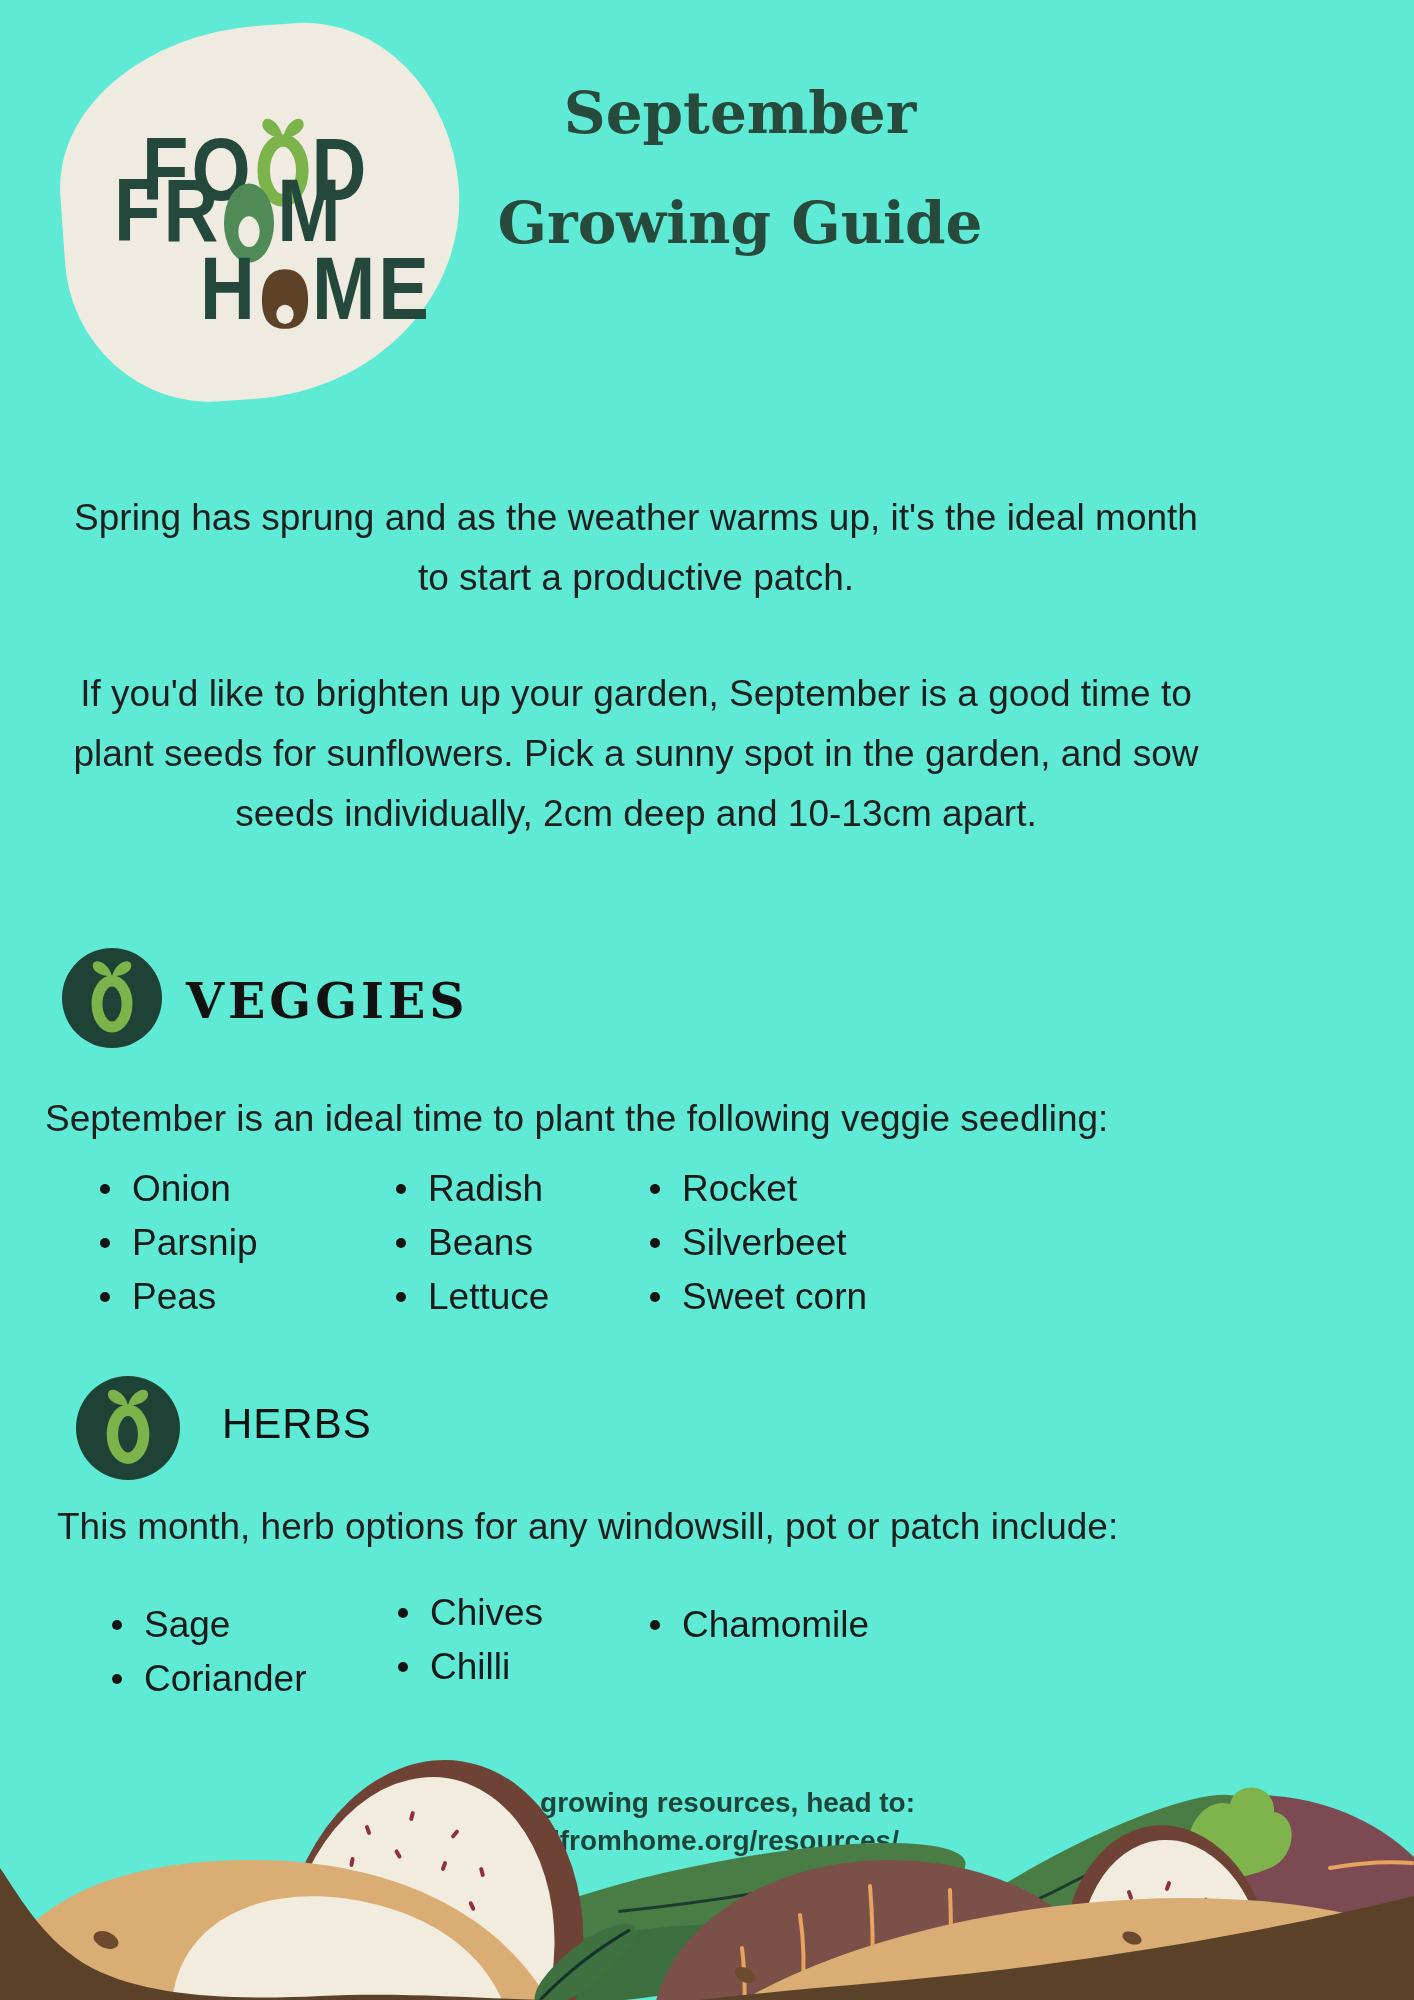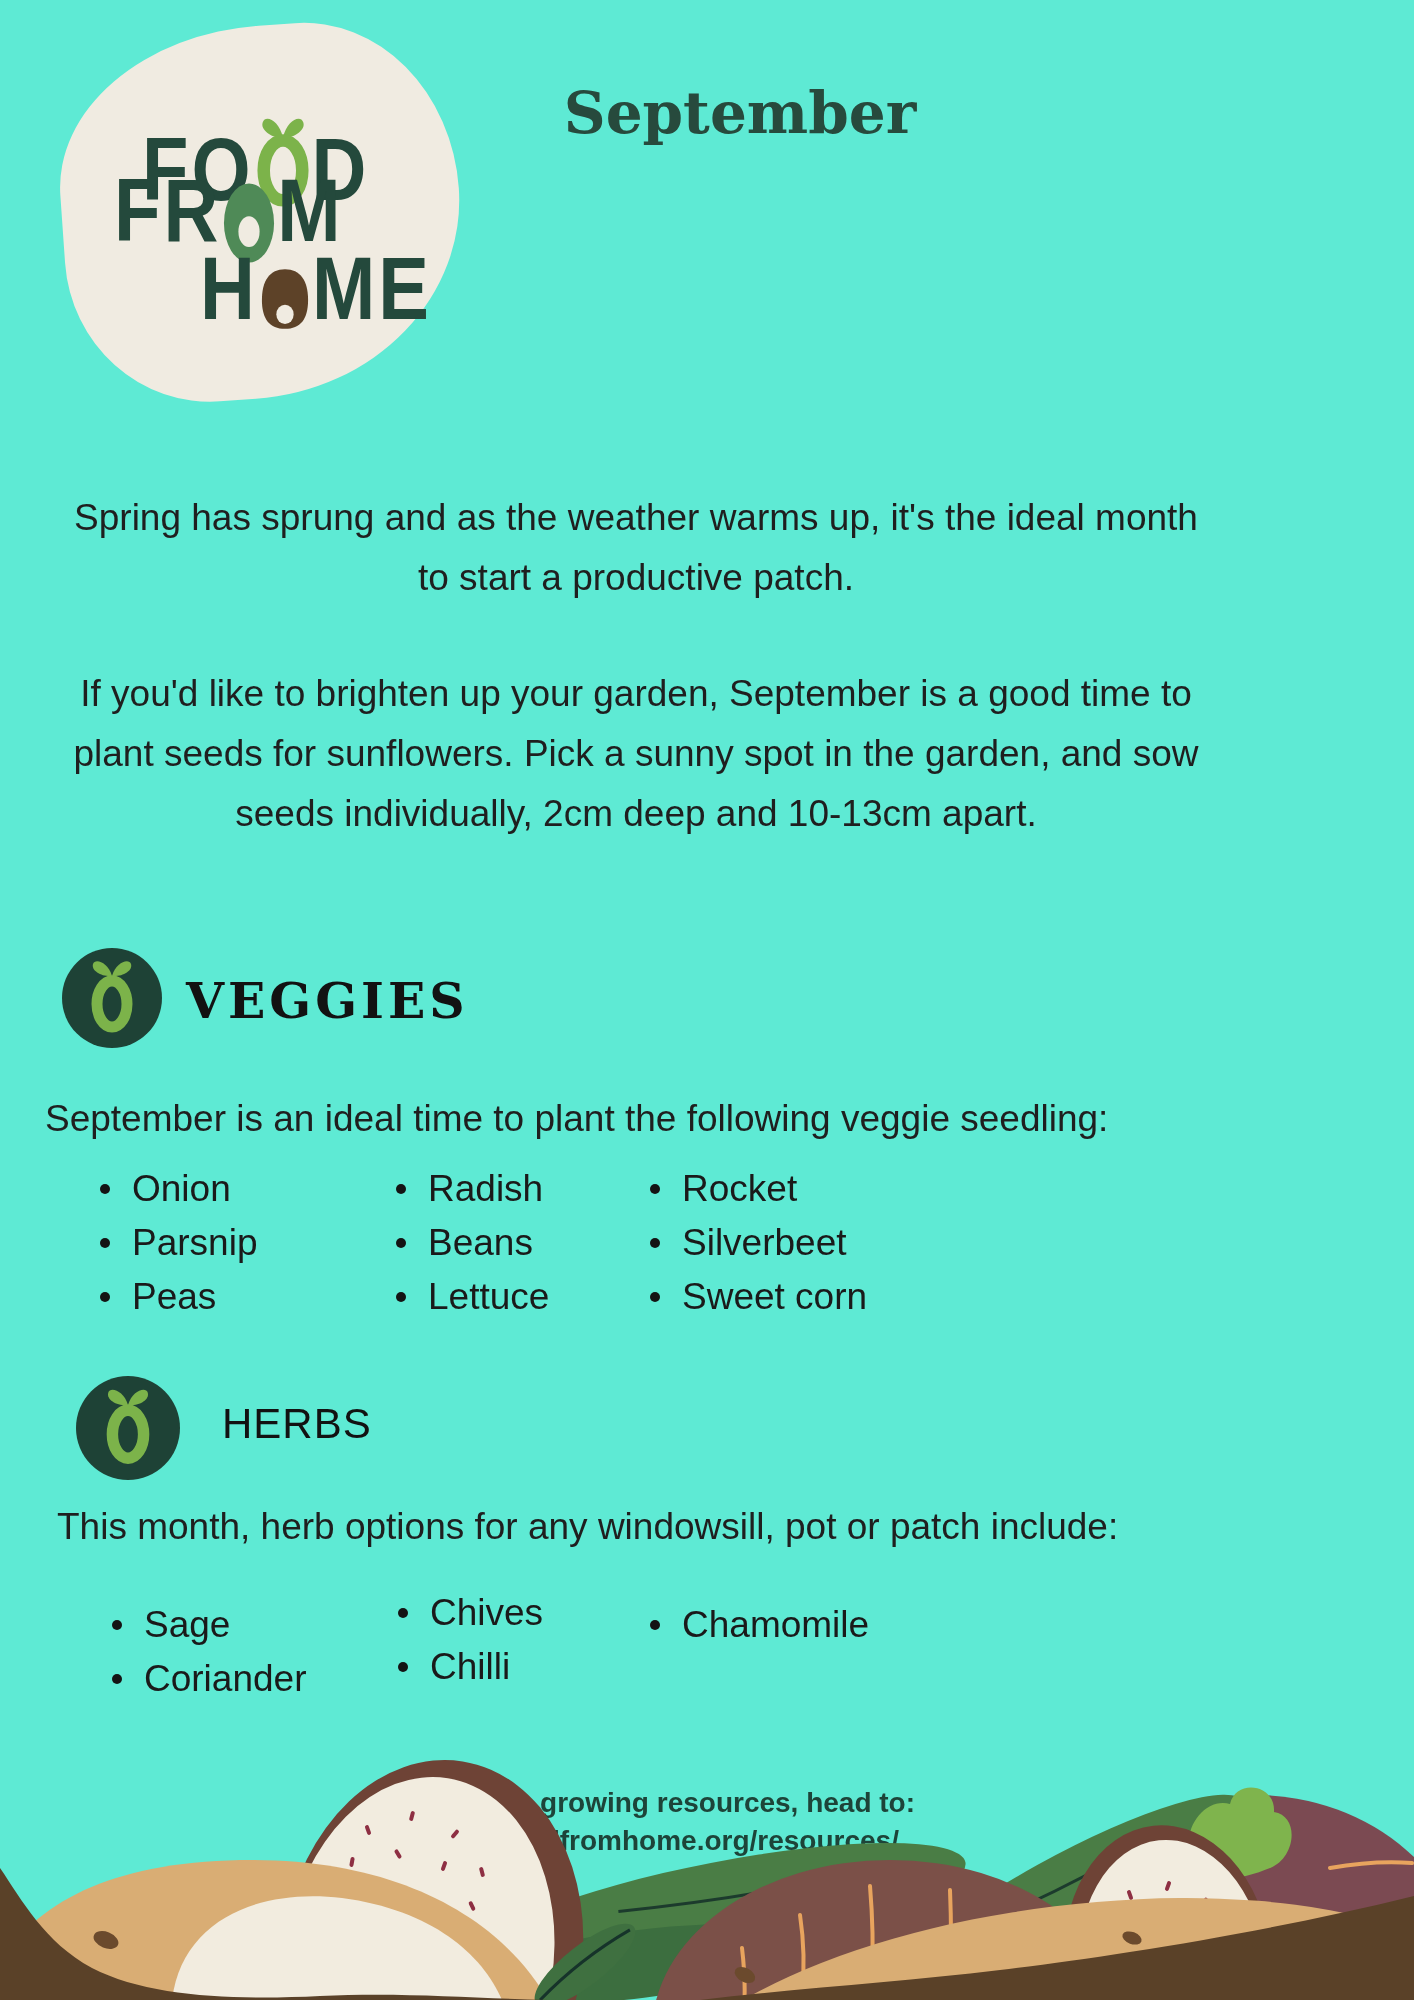--- a/index.html
+++ b/index.html
@@ -105,20 +105,21 @@
     <span class="ltr">H</span>
     <svg class="o-potato" viewBox="0 0 52 66">
       <path d="M26 2 C 42 2 50 14 50 34 C 50 54 42 64 26 64 C 10 64 2 54 2 34 C 2 14 10 2 26 2 Z" fill="#5d4228"></path>
       <ellipse cx="26" cy="49" rx="9" ry="10" fill="#f0ebe1"></ellipse>
     </svg>
     <span class="ltr">ME</span>
   </div>
 
   <div class="title">
     <div>September</div>
+    <div>Growing Guide</div>
   </div>
 
   <div class="para para-1">
     <div>Spring has sprung and as the weather warms up, it's the ideal month</div>
     <div>to start a productive patch.</div>
   </div>
   <div class="para para-2">
     <div>If you'd like to brighten up your garden, September is a good time to</div>
     <div>plant seeds for sunflowers. Pick a sunny spot in the garden, and sow</div>
     <div>seeds individually, 2cm deep and 10-13cm apart.</div>

